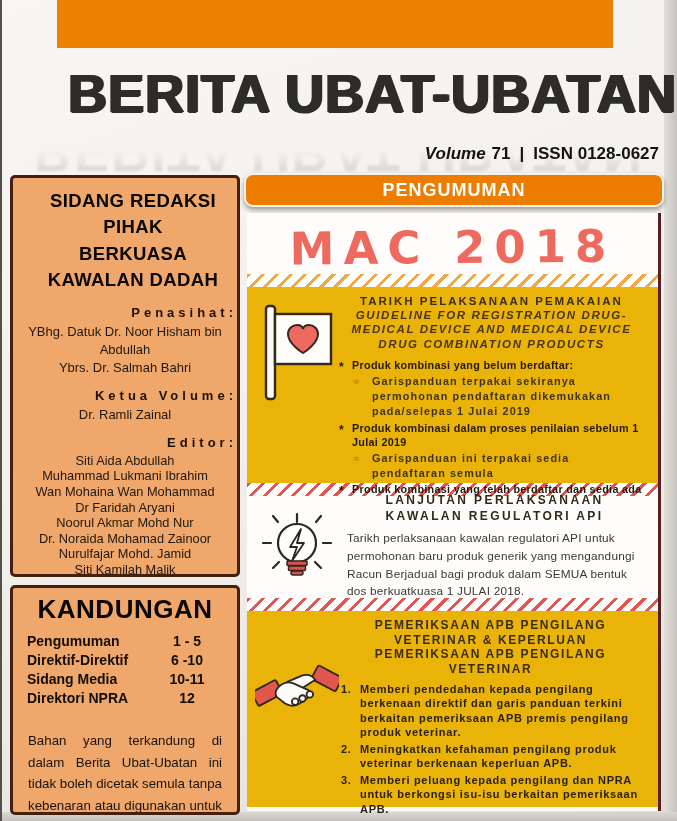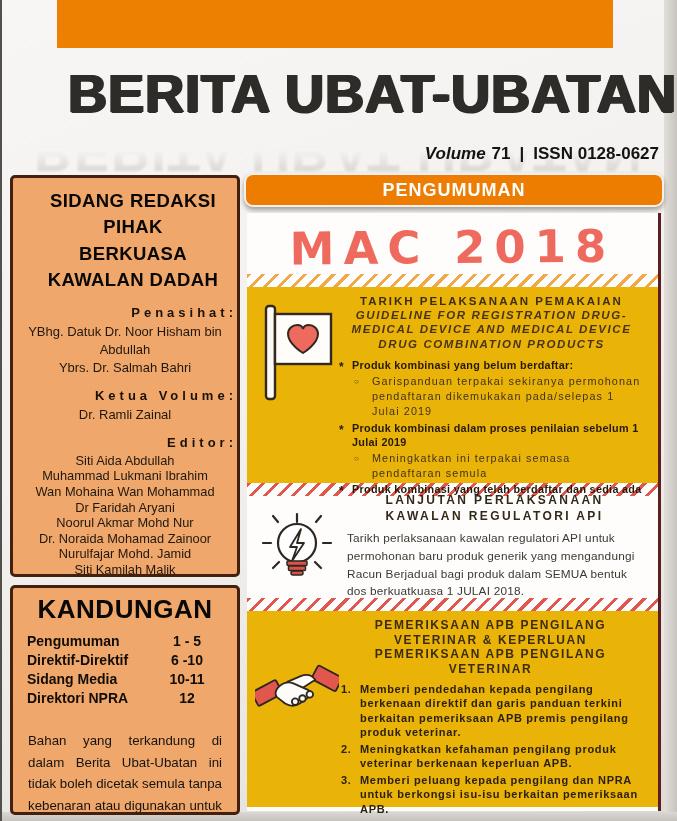--- a/index.html
+++ b/index.html
@@ -65,21 +65,21 @@
   .orange-sec { background:#eab308; }
   .sec1 { height:196px; padding:8px 14px 0 92px; }
   .sec-title-l1 { text-align:center; font-weight:800; font-size:11.5px; letter-spacing:2px; color:#3c2d14; }
   .sec-title-l2 { text-align:center; font-weight:800; font-style:italic; font-size:11.5px;
     letter-spacing:1.6px; line-height:1.25; color:#4a3418; max-width:312px; margin:1px auto 7px; }
   .b-item { margin-bottom:1px; }
   .b-line { position:relative; padding-left:13px; font-weight:800; font-size:10.8px;
     letter-spacing:.3px; line-height:1.35; color:#241a0c; }
   .b-line::before { content:"*"; position:absolute; left:0; top:1px; font-size:12px; font-weight:900; }
   .b-sub { position:relative; padding-left:33px; font-size:10.8px; letter-spacing:1.1px;
-    line-height:1.42; color:#41331d; margin-top:1px; }
+    line-height:1.42; color:#41331d; margin-top:1px;font-weight:bold; }
   .b-sub::before { content:"○"; position:absolute; left:15px; top:2px; font-size:8px; }
   .flag-icon { position:absolute; left:16px; top:16px; }
 
   .white-sec { background:#fefdfb; height:102px; display:flex; align-items:center; }
   .bulb-wrap { width:100px; display:flex; justify-content:center; flex:none; }
   .sec2-body { flex:1; padding-right:16px; }
   .sec-title2 { text-align:center; font-weight:800; font-size:12px; letter-spacing:2.4px;
     line-height:1.3; color:#33291a; max-width:290px; margin:0 auto 6px; }
   .sec-text { font-size:11.8px; line-height:1.5; color:#3e3831; letter-spacing:.2px; }
 
@@ -173,21 +173,21 @@
         <path d="M40 50 C 40 50 25 41 25 31 C 25 25.5 29.5 22 34 22 C 37 22 39.5 23.5 40 26 C 40.5 23.5 43 22 46 22 C 50.5 22 55 25.5 55 31 C 55 41 40 50 40 50 Z" fill="#EF6A5E" stroke="#33281c" stroke-width="2"></path>
       </svg>
       <div class="sec-title-l1">TARIKH PELAKSANAAN PEMAKAIAN</div>
       <div class="sec-title-l2">GUIDELINE FOR REGISTRATION DRUG-MEDICAL DEVICE AND MEDICAL DEVICE DRUG COMBINATION PRODUCTS</div>
       <div class="b-item">
         <div class="b-line">Produk kombinasi yang belum berdaftar:</div>
         <div class="b-sub">Garispanduan terpakai sekiranya permohonan pendaftaran dikemukakan pada/selepas 1 Julai 2019</div>
       </div>
       <div class="b-item">
         <div class="b-line">Produk kombinasi dalam proses penilaian sebelum 1 Julai 2019</div>
-        <div class="b-sub">Meningkatkan ini terpakai semasa pendaftaran semula</div>
+        <div class="b-sub">Garispanduan ini terpakai sedia pendaftaran semula</div>
       </div>
       <div class="b-item">
         <div class="b-line">Produk kombinasi yang telah berdaftar dan sedia ada di pasaran</div>
         <div class="b-sub">Garispanduan ini terpakai semasa pendaftaran semula bagi produk yang akan tamat tempoh pada ata selepas 1 Julai 2019</div>
       </div>
     </section>
 
     <div class="divider red"></div>
 
     <section class="sec white-sec">

